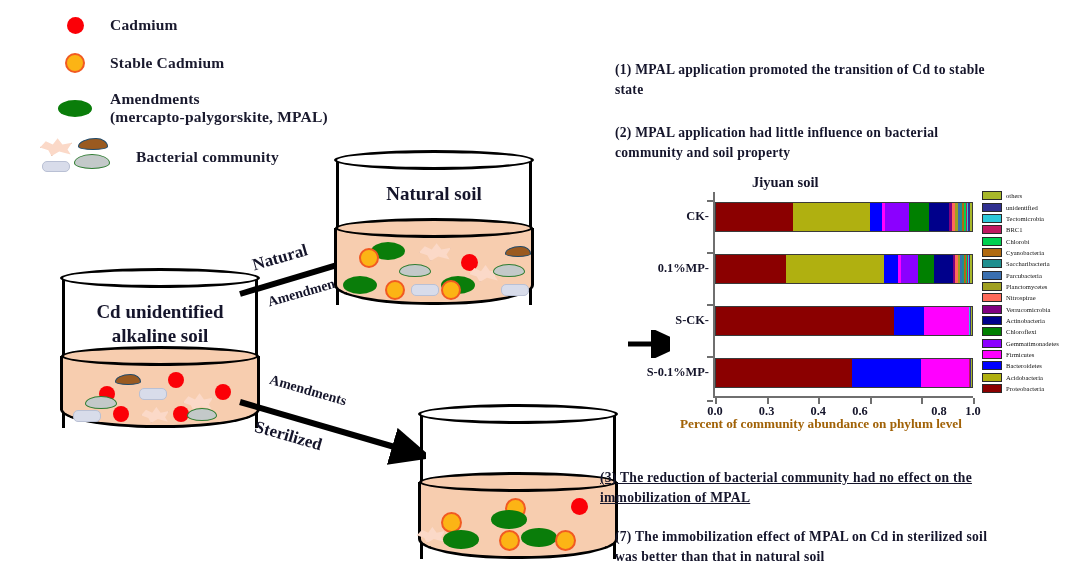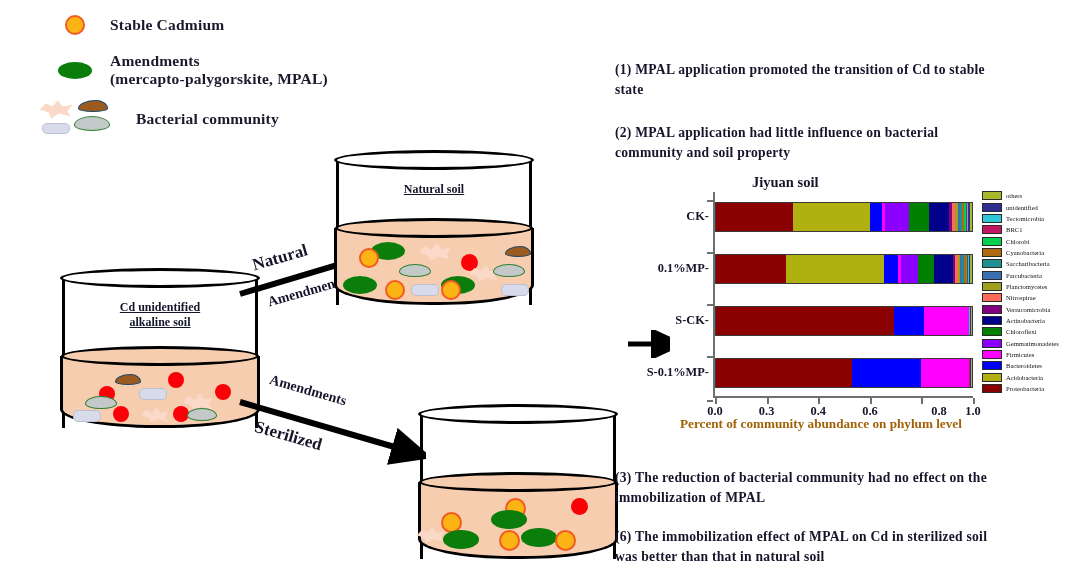--- a/index.html
+++ b/index.html
@@ -53,21 +53,21 @@
     position:absolute;left:-2px;width:calc(100% + 4px);bottom:-10px;
     background:#f7cdaf;border-left:3.4px solid #000;border-right:3.4px solid #000;
     border-bottom:3.4px solid #000;border-radius:0 0 48% 48%/0 0 26% 26%;box-sizing:border-box;
   }
   .bk-soilrim{
     position:absolute;left:-2px;width:calc(100% + 4px);height:20px;top:-10px;
     border:3.4px solid #000;border-radius:50%;background:#f7cdaf;box-sizing:border-box;
   }
   .bk-label{
     position:absolute;width:100%;text-align:center;font-weight:bold;
-    font-size:12px;color:#15152b;line-height:1.25;text-decoration:underline;
+    font-size:19px;color:#15152b;line-height:1.25;
   }
   .particle{position:absolute;}
   .p-red{border-radius:50%;background:#fb0007;}
   .p-orange{border-radius:50%;background:#fcb415;border:2px solid #f15a22;}
   .p-green{border-radius:50%;background:#0a7d0a;}
   .p-amoeba{
     background:#fbd9c8;border:1.3px solid #e8c0aa;
     clip-path:polygon(0% 55%,18% 22%,40% 40%,55% 6%,70% 40%,100% 30%,86% 66%,96% 92%,60% 76%,36% 100%,26% 70%);
   }
   .p-rod{border-radius:5px;background:#d8dcea;border:1.3px solid #b9c0d4;}
@@ -111,20 +111,26 @@
   #chart-legend{position:absolute;left:322px;top:14px;width:100px;}
   .cl-row{display:flex;align-items:center;height:11.35px;}
   .cl-sw{width:20px;height:9px;border:1px solid #2a2a2a;flex:0 0 20px;box-sizing:border-box;}
   .cl-tx{font-size:6.6px;color:#111;margin-left:4px;white-space:nowrap;font-family:"Liberation Serif",serif;}
 </style>
 </head>
 <body>
 
 <div class="abs" id="legend-panel">
 
+  <div class="leg-row">
+    <div class="leg-mark">
+      <div class="dot-red"></div>
+    </div>
+    <div class="leg-txt"><span>Cadmium</span></div>
+  </div>
 
   <div class="leg-row">
     <div class="leg-mark">
       <div class="dot-orange"></div>
     </div>
     <div class="leg-txt"><span>Stable Cadmium</span></div>
   </div>
 
   <div class="leg-row" style="min-height:52px;">
     <div class="leg-mark">
@@ -240,22 +246,22 @@
   <defs>
     <marker id="ah3" markerWidth="7" markerHeight="7" refX="1" refY="3.2" orient="auto">
       <path d="M0,0 L7,3.2 L0,6.4 z" fill="#000"></path>
     </marker>
   </defs>
   <line x1="2" y1="14" x2="30" y2="14" stroke="#000" stroke-width="5" marker-end="url(#ah3)"></line>
 </svg>
 
 <div class="stmt" style="left:615px;top:60px;">(1) MPAL application promoted the transition of Cd to stable state</div>
 <div class="stmt" style="left:615px;top:123px;">(2) MPAL  application had little influence on bacterial community and soil property</div>
-<div class="stmt" style="left:615px;top:468px;width:392px;">(3) The reduction of bacterial community had no effect on the immobilization of MPAL</div>
-<div class="stmt" style="left:615px;top:527px;width:392px;">(6) The immobilization effect of MPAL on Cd in sterilized soil was  better than that in natural soil</div>
+<div class="stmt" style="left:600px;top:468px;width:392px;text-decoration:underline;">(3) The reduction of bacterial community had no effect on the immobilization of MPAL</div>
+<div class="stmt" style="left:615px;top:527px;width:392px;">(7) The immobilization effect of MPAL on Cd in sterilized soil was  better than that in natural soil</div>
 
 <div id="chart">
   <div id="chart-title">Jiyuan soil</div>
 
   <div id="plot">
     <div class="axis-v"></div>
     <div class="axis-h"></div>
     <div id="bars">
         <div class="bar-row" style="top: 10px;">
           <div class="seg" title="Proteobacteria" style="width: 30%; background: rgb(139, 0, 0);"></div>
@@ -336,21 +342,21 @@
   <div id="catlabels">
       <div class="cat-lbl" style="top: 33px; right: 371px;">CK-</div>
       <div class="cat-lbl" style="top: 85px; right: 371px;">0.1%MP-</div>
       <div class="cat-lbl" style="top: 137px; right: 371px;">S-CK-</div>
       <div class="cat-lbl" style="top: 189px; right: 371px;">S-0.1%MP-</div>
     </div>
   <div id="xnums">
       <div class="xnum" style="left: 55px; top: 228px;">0.0</div>
       <div class="xnum" style="left: 106.6px; top: 228px;">0.3</div>
       <div class="xnum" style="left: 158.2px; top: 228px;">0.4</div>
-      <div class="xnum" style="left: 210px; top: 228px;">0.6</div>
+      <div class="xnum" style="left: 200px; top: 228px;">0.6</div>
       <div class="xnum" style="left: 279px; top: 228px; text-align: center;">0.8</div>
       <div class="xnum" style="left: 313px; top: 228px;">1.0</div>
     </div>
 
   <div id="xaxis-title">Percent of community abundance on phylum level</div>
 
   <div id="chart-legend">
       <div class="cl-row">
         <div class="cl-sw" style="background: rgb(168, 184, 42);"></div>
         <div class="cl-tx">others</div>

